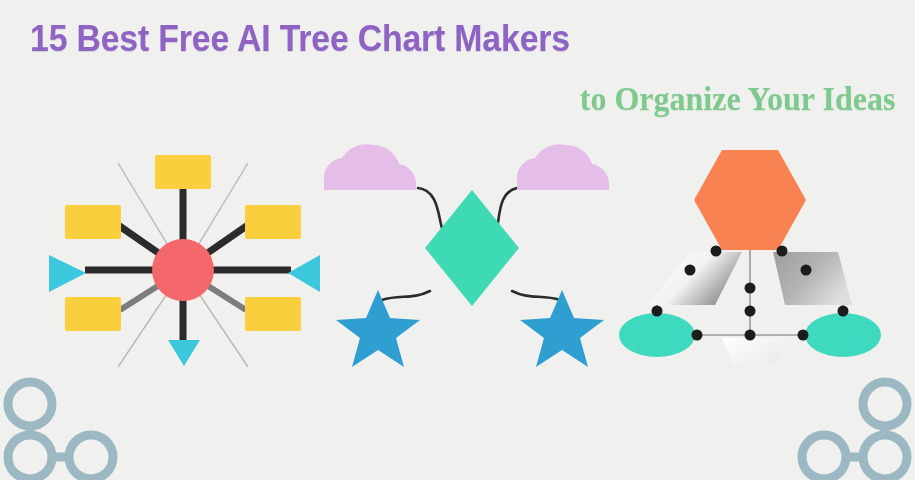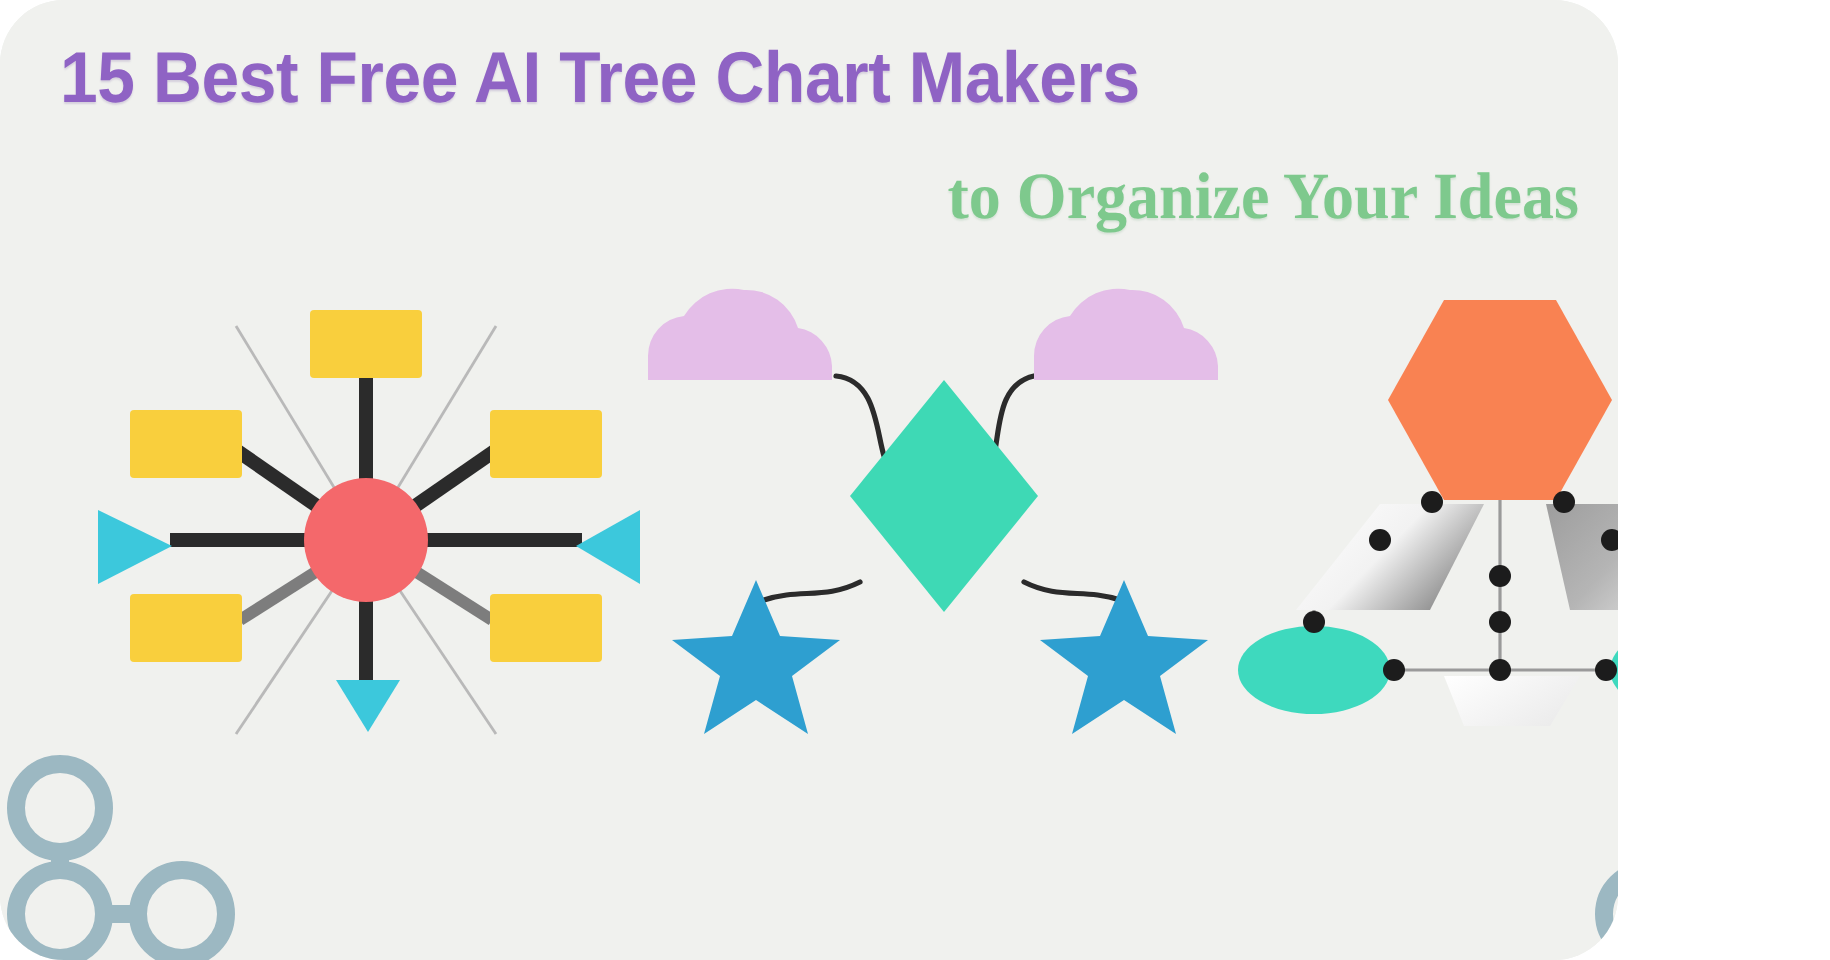--- a/index.html
+++ b/index.html
@@ -2,26 +2,25 @@
 <html><head>
 <meta charset="utf-8">
 <style>
   html, body {
     margin: 0;
     padding: 0;
     background: #ffffff;
   }
   #banner {
     position: relative;
-    width: 809px;
+    width: 915px;
     height: 480px;
     overflow: hidden;
     background: #f0f1ee;
     font-family: "Liberation Sans", sans-serif;
-    border-radius: 32px;
   }
   #banner-svg {
     position: absolute;
     inset: 0;
     width: 915px;
     height: 480px;
     display: block;
   }
   .title-layer {
     position: absolute;

